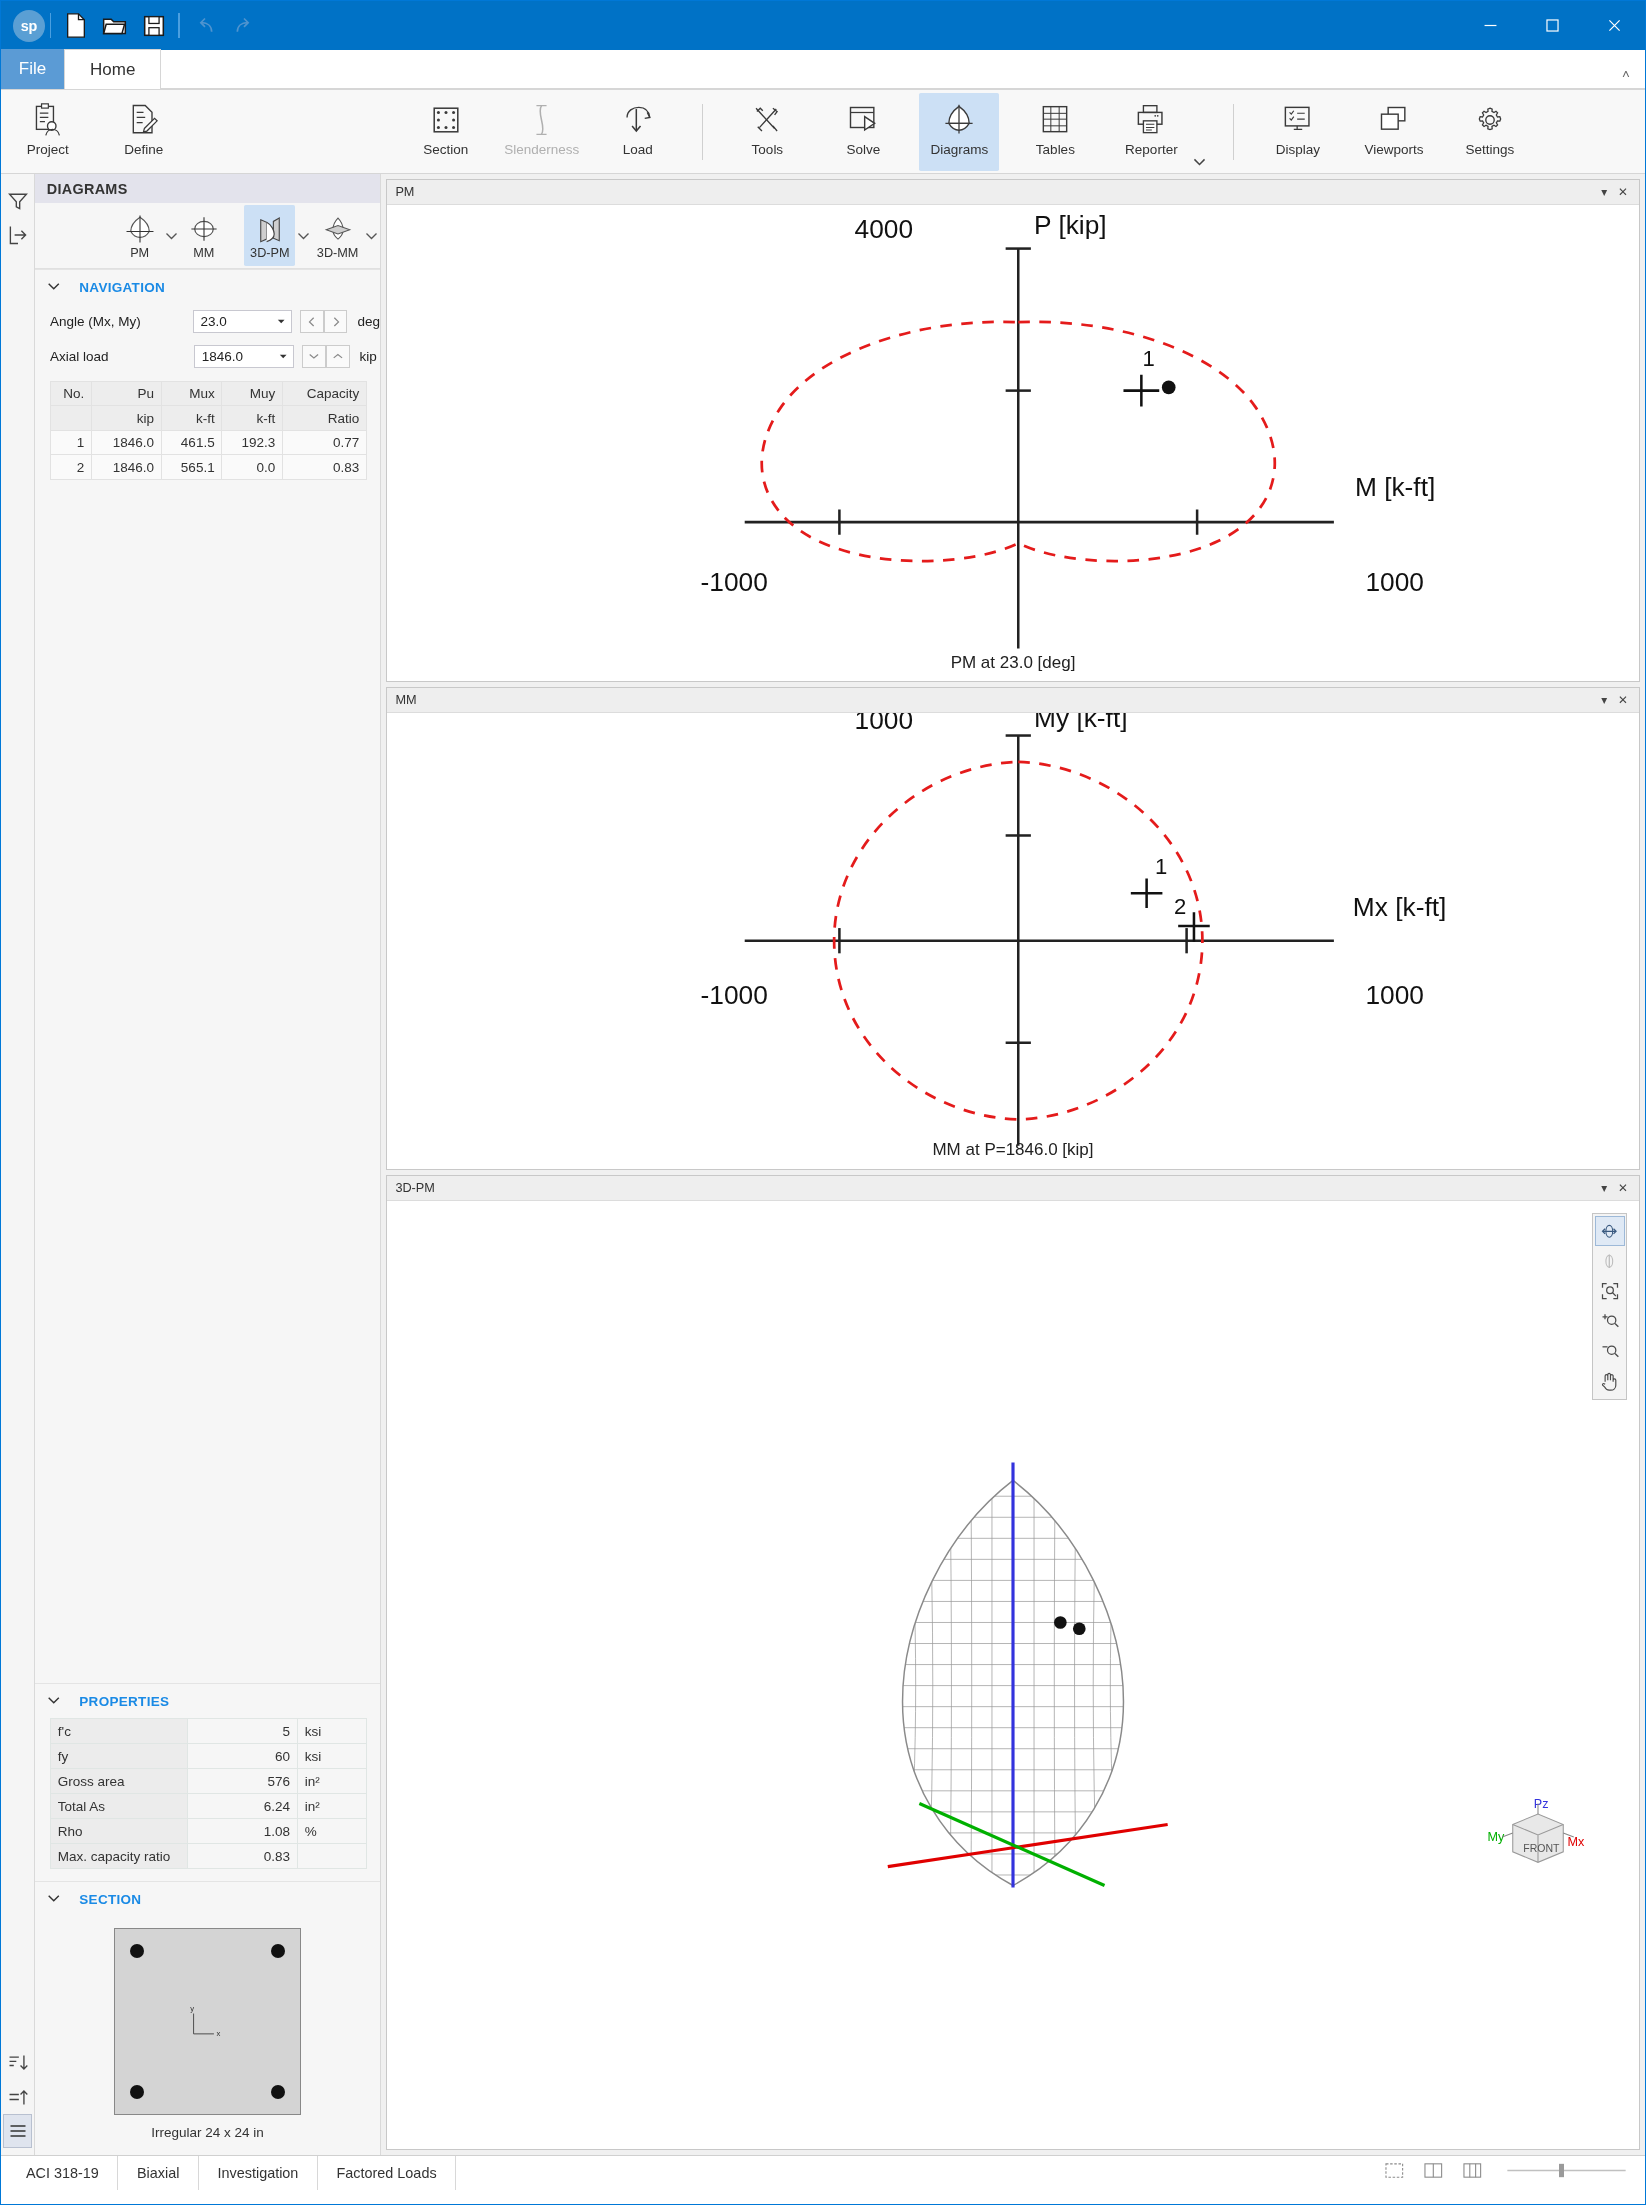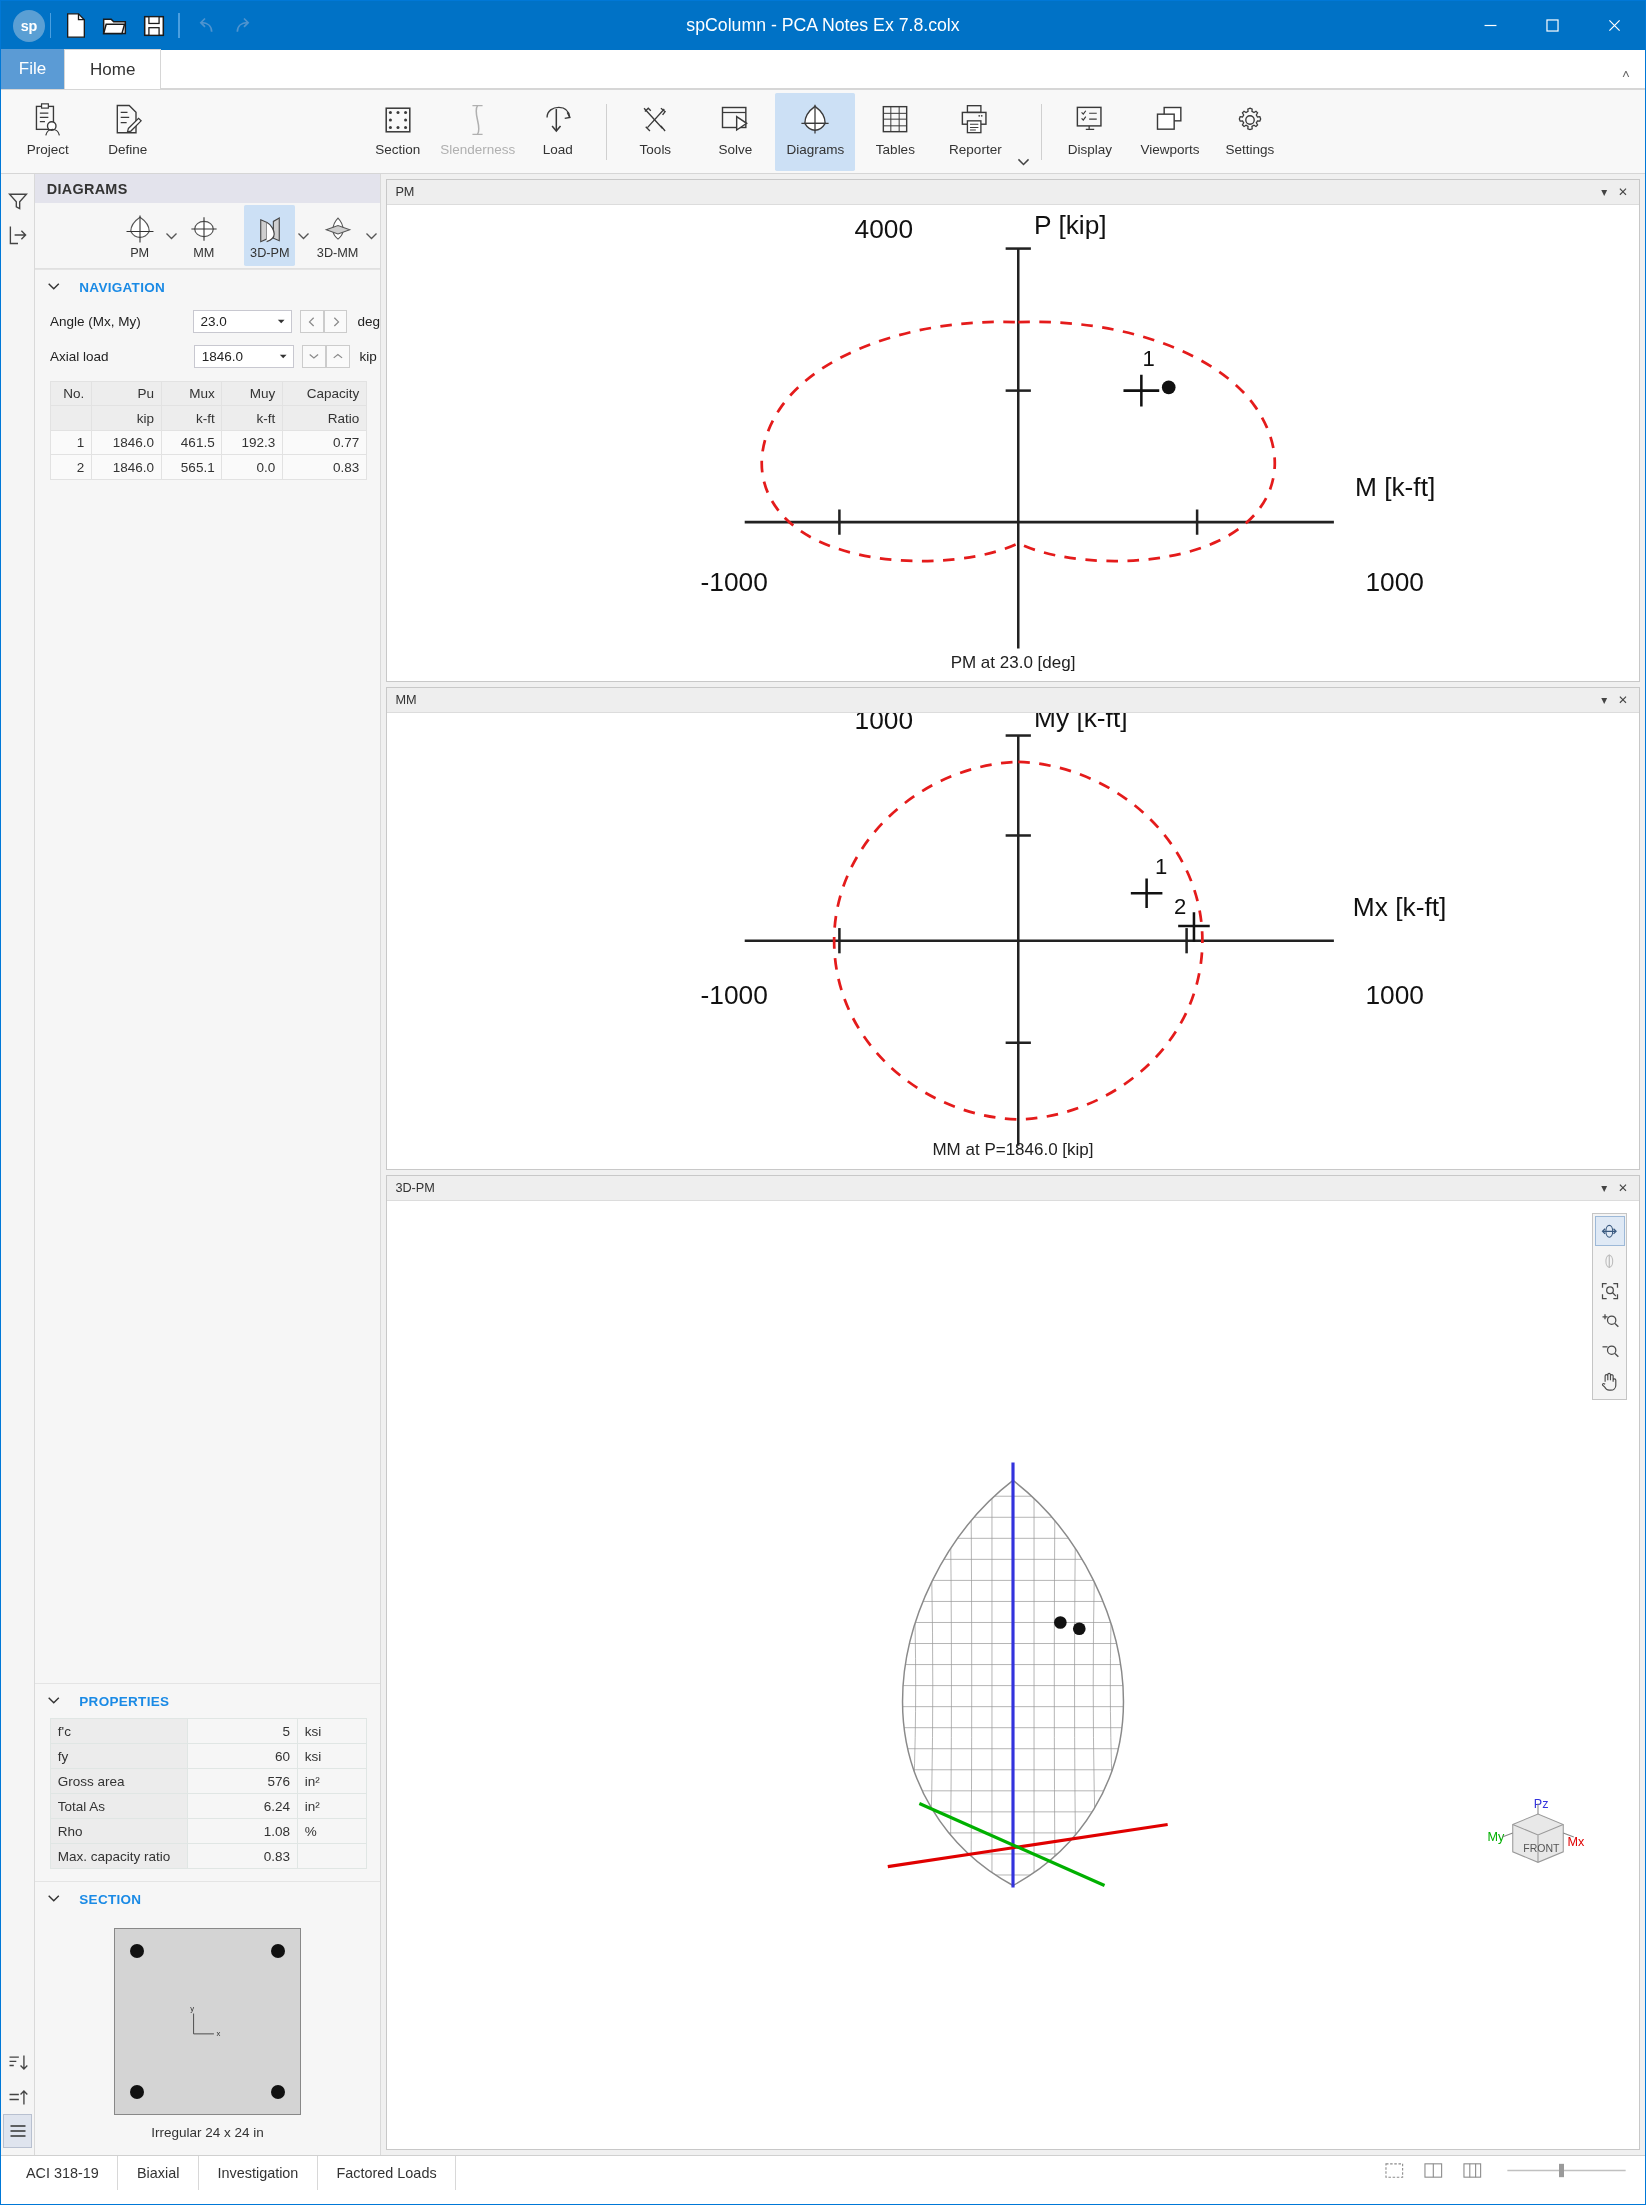--- a/index.html
+++ b/index.html
@@ -88,20 +88,21 @@
   }
 
   
   .ribbon {
     height: 84px;
     background: #f8f8f8;
     border-bottom: 0.8px solid #d6d6d6;
     display: flex;
     align-items: center;
     padding-left: 6.8px;
+    gap: 16px;
   }
   .rb {
     width: 80px; height: 78px;
     display: flex; flex-direction: column;
     align-items: center; justify-content: flex-start;
     padding-top: 8.4px;
     font-size: 13.5px; color: #333;
     border-radius: 1.7px;
   }
   .rb.active { background: #cce0f5; }
@@ -343,21 +344,20 @@
             <path d="M13 3l-5 5 5 5" fill="none" stroke="#4f94cf" stroke-width="2"></path>
           </svg>
       </div>
       <div class="qat-icon">
         <svg width="22" height="20" viewBox="0 0 26 24">
             <path d="M5 19c0-7 5-11 12-11" fill="none" stroke="#4f94cf" stroke-width="2"></path>
             <path d="M13 3l5 5-5 5" fill="none" stroke="#4f94cf" stroke-width="2"></path>
           </svg>
       </div>
     </div>
-    <div class="title-text">spColumn - PCA Notes Ex 7.8.colx</div>
     <div class="winbtns">
       <div class="winbtn">
         <svg width="17" height="17" viewBox="0 0 20 20">
             <path d="M3 10h14" stroke="#fff" stroke-width="1.4"></path>
           </svg>
       </div>
       <div class="winbtn">
         <svg width="17" height="17" viewBox="0 0 20 20">
             <rect x="3.5" y="3.5" width="13" height="13" fill="none" stroke="#fff" stroke-width="1.4"></rect>
           </svg>

